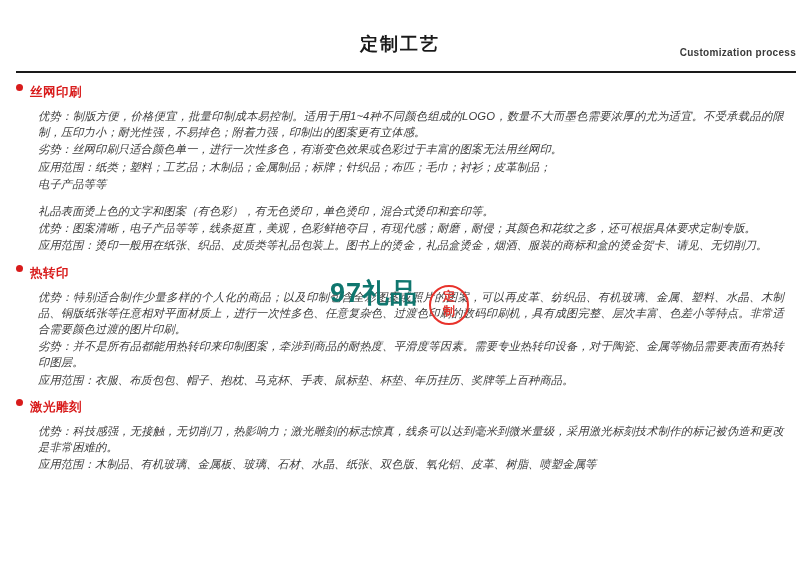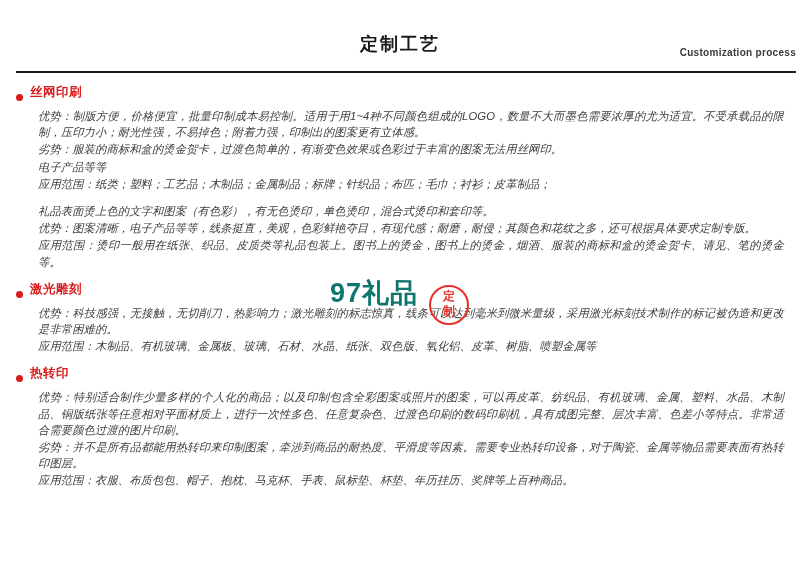--- a/index.html
+++ b/index.html
@@ -57,21 +57,21 @@
   
   .content {
     position: relative;
     padding: 12px 16px 0 16px;
   }
   .section {
     margin-bottom: 11px;
   }
   .sec-head {
     display: flex;
-    align-items: flex-end;
+    align-items: flex-start;
     margin-bottom: 7px;
   }
   .bullet {
     width: 7px;
     height: 7px;
     border-radius: 50%;
     background: #d81b1b;
     margin-right: 7px;
     flex: 0 0 auto;
   }
@@ -148,54 +148,54 @@
 
   <div class="content">
 
     <div class="section">
       <div class="sec-head">
         <span class="bullet"></span>
         <span class="sec-title">丝网印刷</span>
       </div>
       <div class="sec-body">
         <p class="para">优势：制版方便，价格便宜，批量印制成本易控制。适用于用1~4种不同颜色组成的LOGO，数量不大而墨色需要浓厚的尤为适宜。不受承载品的限制，压印力小；耐光性强，不易掉色；附着力强，印制出的图案更有立体感。</p>
-        <p class="para">劣势：服装的商标和盒的烫金贺卡，过渡色简单的，有渐变色效果或色彩过于丰富的图案无法用丝网印。</p>
+        <p class="para">劣势：丝网印刷只适合颜色单一，进行一次性多色，有渐变色效果或色彩过于丰富的图案无法用丝网印。</p>
+        <p class="para">应用范围：纸类；塑料；工艺品；木制品；金属制品；标牌；针织品；布匹；毛巾；衬衫；皮革制品；</p>
         <p class="para">电子产品等等</p>
-        <p class="para">应用范围：纸类；塑料；工艺品；木制品；金属制品；标牌；针织品；布匹；毛巾；衬衫；皮革制品；</p>
       </div>
     </div>
 
     <div class="section">
       <div class="sec-body">
         <p class="para">礼品表面烫上色的文字和图案（有色彩），有无色烫印，单色烫印，混合式烫印和套印等。</p>
         <p class="para">优势：图案清晰，电子产品等等，线条挺直，美观，色彩鲜艳夺目，有现代感；耐磨，耐侵；其颜色和花纹之多，还可根据具体要求定制专版。</p>
-        <p class="para">应用范围：烫印一般用在纸张、织品、皮质类等礼品包装上。图书上的烫金，图书上的烫金，烟酒、服装的商标和盒的烫金贺卡、请见、笔的烫金等。</p>
+        <p class="para">应用范围：烫印一般用在纸张、织品、皮质类等礼品包装上。图书上的烫金，礼品盒烫金，烟酒、服装的商标和盒的烫金贺卡、请见、无切削刀。</p>
+      </div>
+    </div>
+
+    <div class="section">
+      <div class="sec-head">
+        <span class="bullet"></span>
+        <span class="sec-title">热转印</span>
+      </div>
+      <div class="sec-body">
+        <p class="para">优势：特别适合制作少量多样的个人化的商品；以及印制包含全彩图案或照片的图案，可以再皮革、纺织品、有机玻璃、金属、塑料、水晶、木制品、铜版纸张等任意相对平面材质上，进行一次性多色、任意复杂色、过渡色印刷的数码印刷机，具有成图完整、层次丰富、色差小等特点。非常适合需要颜色过渡的图片印刷。</p>
+        <p class="para">劣势：并不是所有品都能用热转印来印制图案，牵涉到商品的耐热度、平滑度等因素。需要专业热转印设备，对于陶瓷、金属等物品需要表面有热转印图层。</p>
+        <p class="para">应用范围：衣服、布质包包、帽子、抱枕、马克杯、手表、鼠标垫、杯垫、年历挂历、奖牌等上百种商品。</p>
       </div>
     </div>
 
     <div class="section">
       <div class="sec-head">
         <span class="bullet"></span>
         <span class="sec-title">激光雕刻</span>
       </div>
       <div class="sec-body">
         <p class="para">优势：科技感强，无接触，无切削刀，热影响力；激光雕刻的标志惊真，线条可以达到毫米到微米量级，采用激光标刻技术制作的标记被伪造和更改是非常困难的。</p>
         <p class="para">应用范围：木制品、有机玻璃、金属板、玻璃、石材、水晶、纸张、双色版、氧化铝、皮革、树脂、喷塑金属等</p>
-      </div>
-    </div>
-
-    <div class="section">
-      <div class="sec-head">
-        <span class="bullet"></span>
-        <span class="sec-title">热转印</span>
-      </div>
-      <div class="sec-body">
-        <p class="para">优势：特别适合制作少量多样的个人化的商品；以及印制包含全彩图案或照片的图案，可以再皮革、纺织品、有机玻璃、金属、塑料、水晶、木制品、铜版纸张等任意相对平面材质上，进行一次性多色、任意复杂色、过渡色印刷的数码印刷机，具有成图完整、层次丰富、色差小等特点。非常适合需要颜色过渡的图片印刷。</p>
-        <p class="para">劣势：并不是所有品都能用热转印来印制图案，牵涉到商品的耐热度、平滑度等因素。需要专业热转印设备，对于陶瓷、金属等物品需要表面有热转印图层。</p>
-        <p class="para">应用范围：衣服、布质包包、帽子、抱枕、马克杯、手表、鼠标垫、杯垫、年历挂历、奖牌等上百种商品。</p>
       </div>
     </div>
 
   </div>
 
   <div class="watermark">
     <div class="wm-text">97礼品</div>
     <div class="wm-circle"></div>
     <div class="wm-circle-text">
       <div>定</div>

